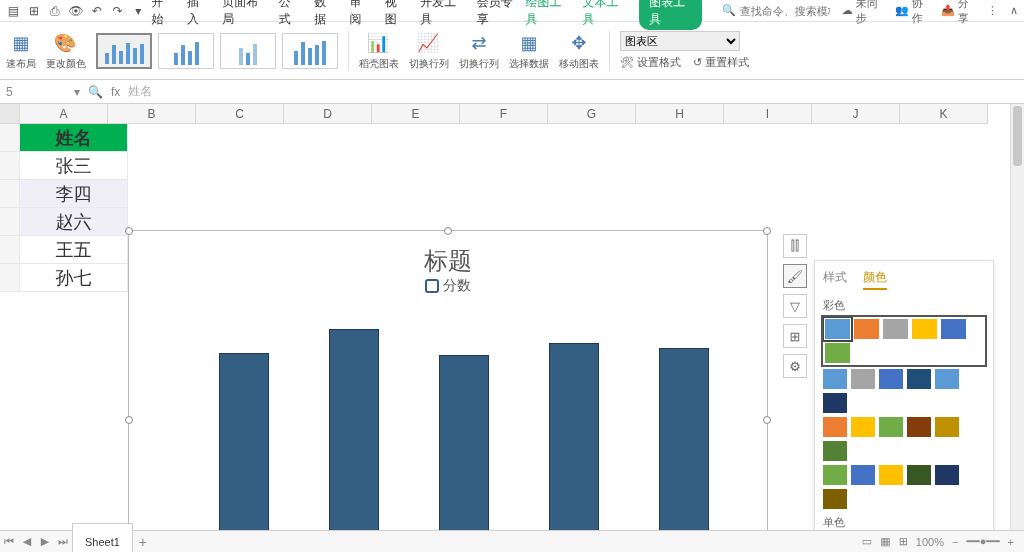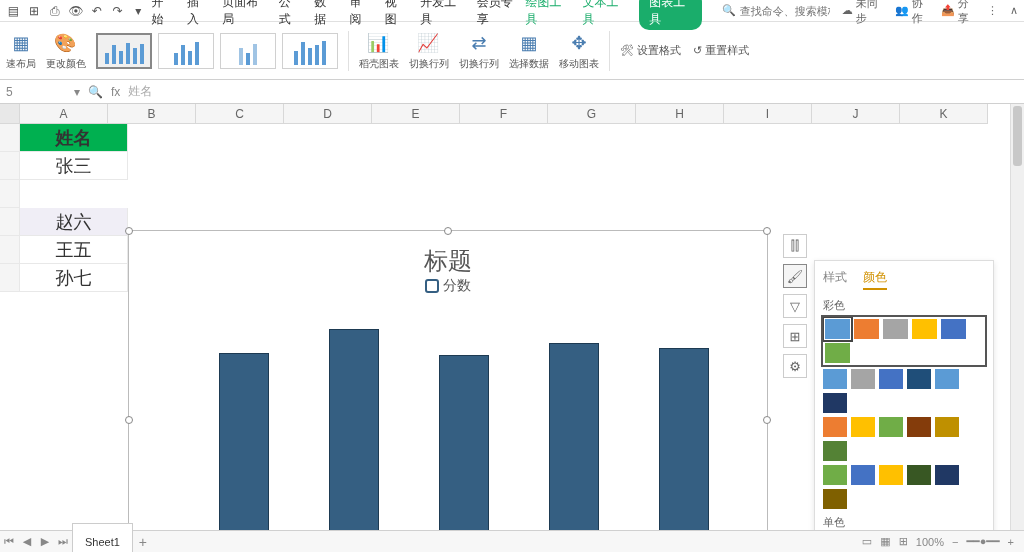--- a/index.html
+++ b/index.html
@@ -184,20 +184,21 @@
   <div class="r-group">
     <div class="icon-lg">▦</div>
     <span>选择数据</span>
   </div>
   <div class="r-group">
     <div class="icon-lg">✥</div>
     <span>移动图表</span>
   </div>
   <div class="r-sep"></div>
   <div class="r-dd">
+    <select><option>图表区</option></select>
     <div class="dd-row">
       <span>🛠 <span>设置格式</span></span>
       <span>↺ <span>重置样式</span></span>
     </div>
   </div>
 </div>
 
 <div class="fbar">
   <span class="namebox">5</span>
   <span>▾</span>
@@ -225,20 +226,21 @@
       <div style="display: flex;">
         <div class="cell rowhead-cell"></div>
         <div class="cell data-cell header-cell">姓名</div>
       </div>
       <div style="display: flex;">
         <div class="cell rowhead-cell"></div>
         <div class="cell data-cell">张三</div>
       </div>
       <div style="display: flex;">
         <div class="cell rowhead-cell"></div>
+        <div class="cell data-cell alt">李四</div>
       </div>
       <div style="display: flex;">
         <div class="cell rowhead-cell"></div>
         <div class="cell data-cell alt">赵六</div>
       </div>
       <div style="display: flex;">
         <div class="cell rowhead-cell"></div>
         <div class="cell data-cell">王五</div>
       </div>
       <div style="display: flex;">

